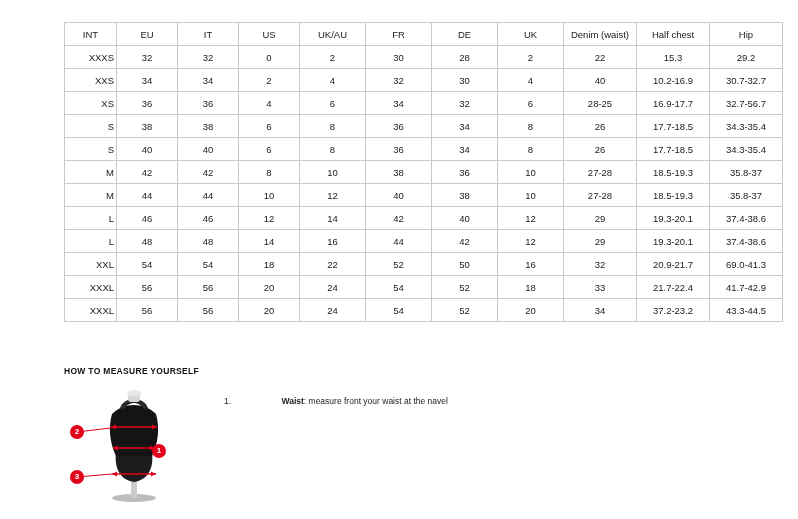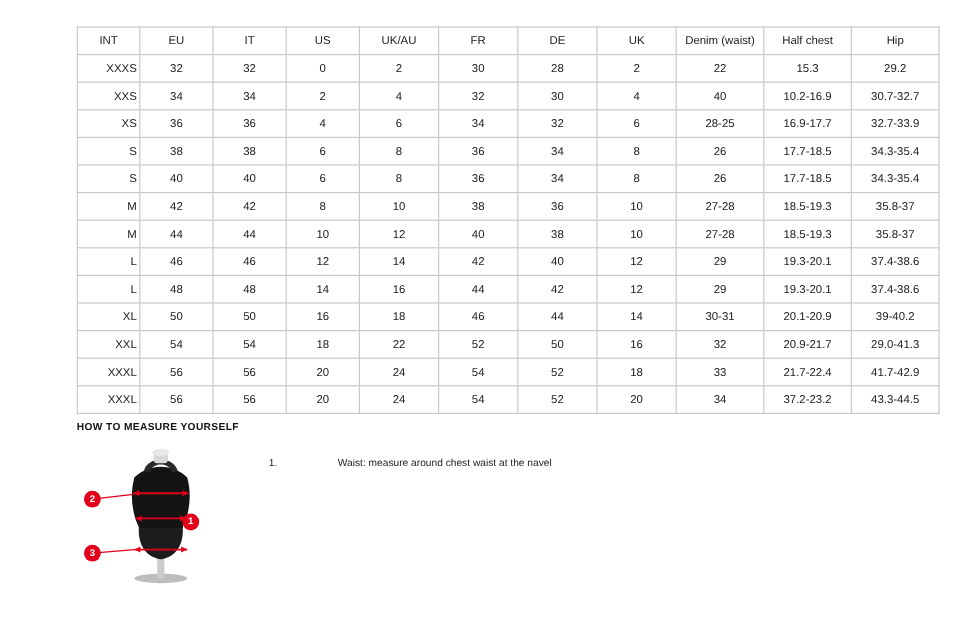--- a/index.html
+++ b/index.html
@@ -62,21 +62,21 @@
   col.c6 { width: 66px; }
   col.c7 { width: 66px; }
   col.c8 { width: 73px; }
   col.c9 { width: 73px; }
   col.c10 { width: 73px; }
 
   
   .howto {
     position: absolute;
     left: 64px;
-    top: 350px;
+    top: 366px;
     width: 680px;
   }
   .howto-title {
     font-size: 8.5px;
     font-weight: bold;
     letter-spacing: 0.3px;
     color: #111;
     margin-bottom: 10px;
   }
   .howto-body {
@@ -95,21 +95,21 @@
     padding-top: 10px;
   }
   .step {
     font-size: 8.5px;
     line-height: 1.3;
     color: #222;
     margin-bottom: 12px;
     white-space: nowrap;
   }
   .step b {
-    font-weight: normal;
+    font-weight: bold;
     padding-left: 48px;
   }
   .marker {
     position: absolute;
     width: 14px;
     height: 14px;
     border-radius: 50%;
     background: #e2001a;
     color: #ffffff;
     font-size: 8px;
@@ -187,21 +187,21 @@
           <td class="left-label">XS</td>
           <td>36</td>
           <td>36</td>
           <td>4</td>
           <td>6</td>
           <td>34</td>
           <td>32</td>
           <td>6</td>
           <td>28-25</td>
           <td>16.9-17.7</td>
-          <td>32.7-33.9</td>
+          <td>32.7-56.7</td>
         </tr>
         <tr>
           <td class="left-label">S</td>
           <td>38</td>
           <td>38</td>
           <td>6</td>
           <td>8</td>
           <td>36</td>
           <td>34</td>
           <td>8</td>
@@ -268,44 +268,31 @@
           <td>14</td>
           <td>16</td>
           <td>44</td>
           <td>42</td>
           <td>12</td>
           <td>29</td>
           <td>19.3-20.1</td>
           <td>37.4-38.6</td>
         </tr>
         <tr>
-          <td class="left-label">XL</td>
-          <td>50</td>
-          <td>50</td>
-          <td>16</td>
-          <td>18</td>
-          <td>46</td>
-          <td>44</td>
-          <td>14</td>
-          <td>30-31</td>
-          <td>20.1-20.9</td>
-          <td>39-40.2</td>
-        </tr>
-        <tr>
           <td class="left-label">XXL</td>
           <td>54</td>
           <td>54</td>
           <td>18</td>
           <td>22</td>
           <td>52</td>
           <td>50</td>
           <td>16</td>
           <td>32</td>
           <td>20.9-21.7</td>
-          <td>29.0-41.3</td>
+          <td>69.0-41.3</td>
         </tr>
         <tr>
           <td class="left-label">XXXL</td>
           <td>56</td>
           <td>56</td>
           <td>20</td>
           <td>24</td>
           <td>54</td>
           <td>52</td>
           <td>18</td>
@@ -365,20 +352,20 @@
           <line x1="13" y1="91" x2="48" y2="88" stroke="#e2001a" stroke-width="1"></line>
         </svg>
         <div class="marker m1">1</div>
         <div class="marker m2">2</div>
         <div class="marker m3">3</div>
       </div>
 
       <div class="steps">
         <div class="step">
           <span>1.</span>
-          <b>Waist</b><span>: measure around chest waist at the navel</span>
+          <b>Waist</b><span>: measure front your waist at the navel</span>
         </div>
       </div>
 
     </div>
   </div>
 
 </div>
 
 </body></html>

